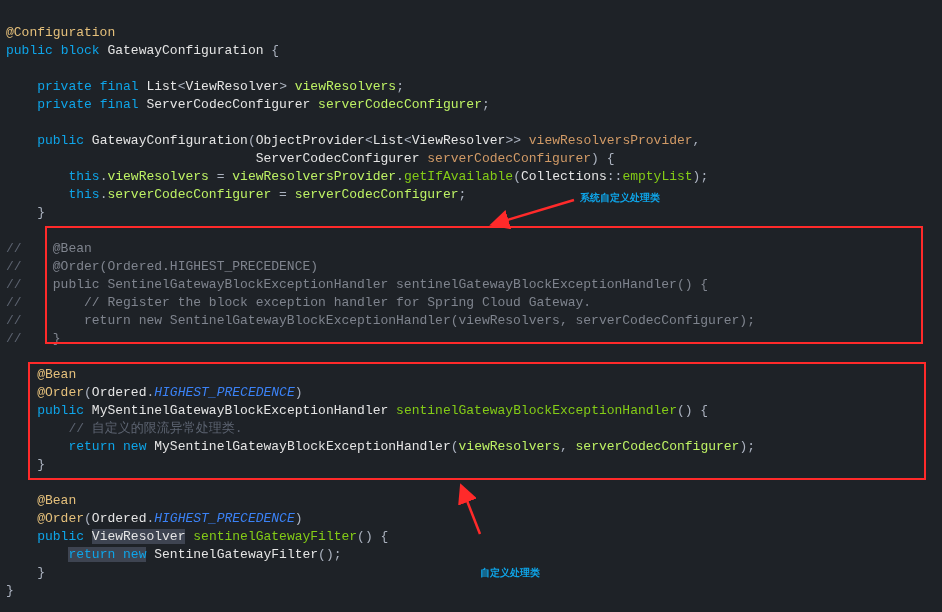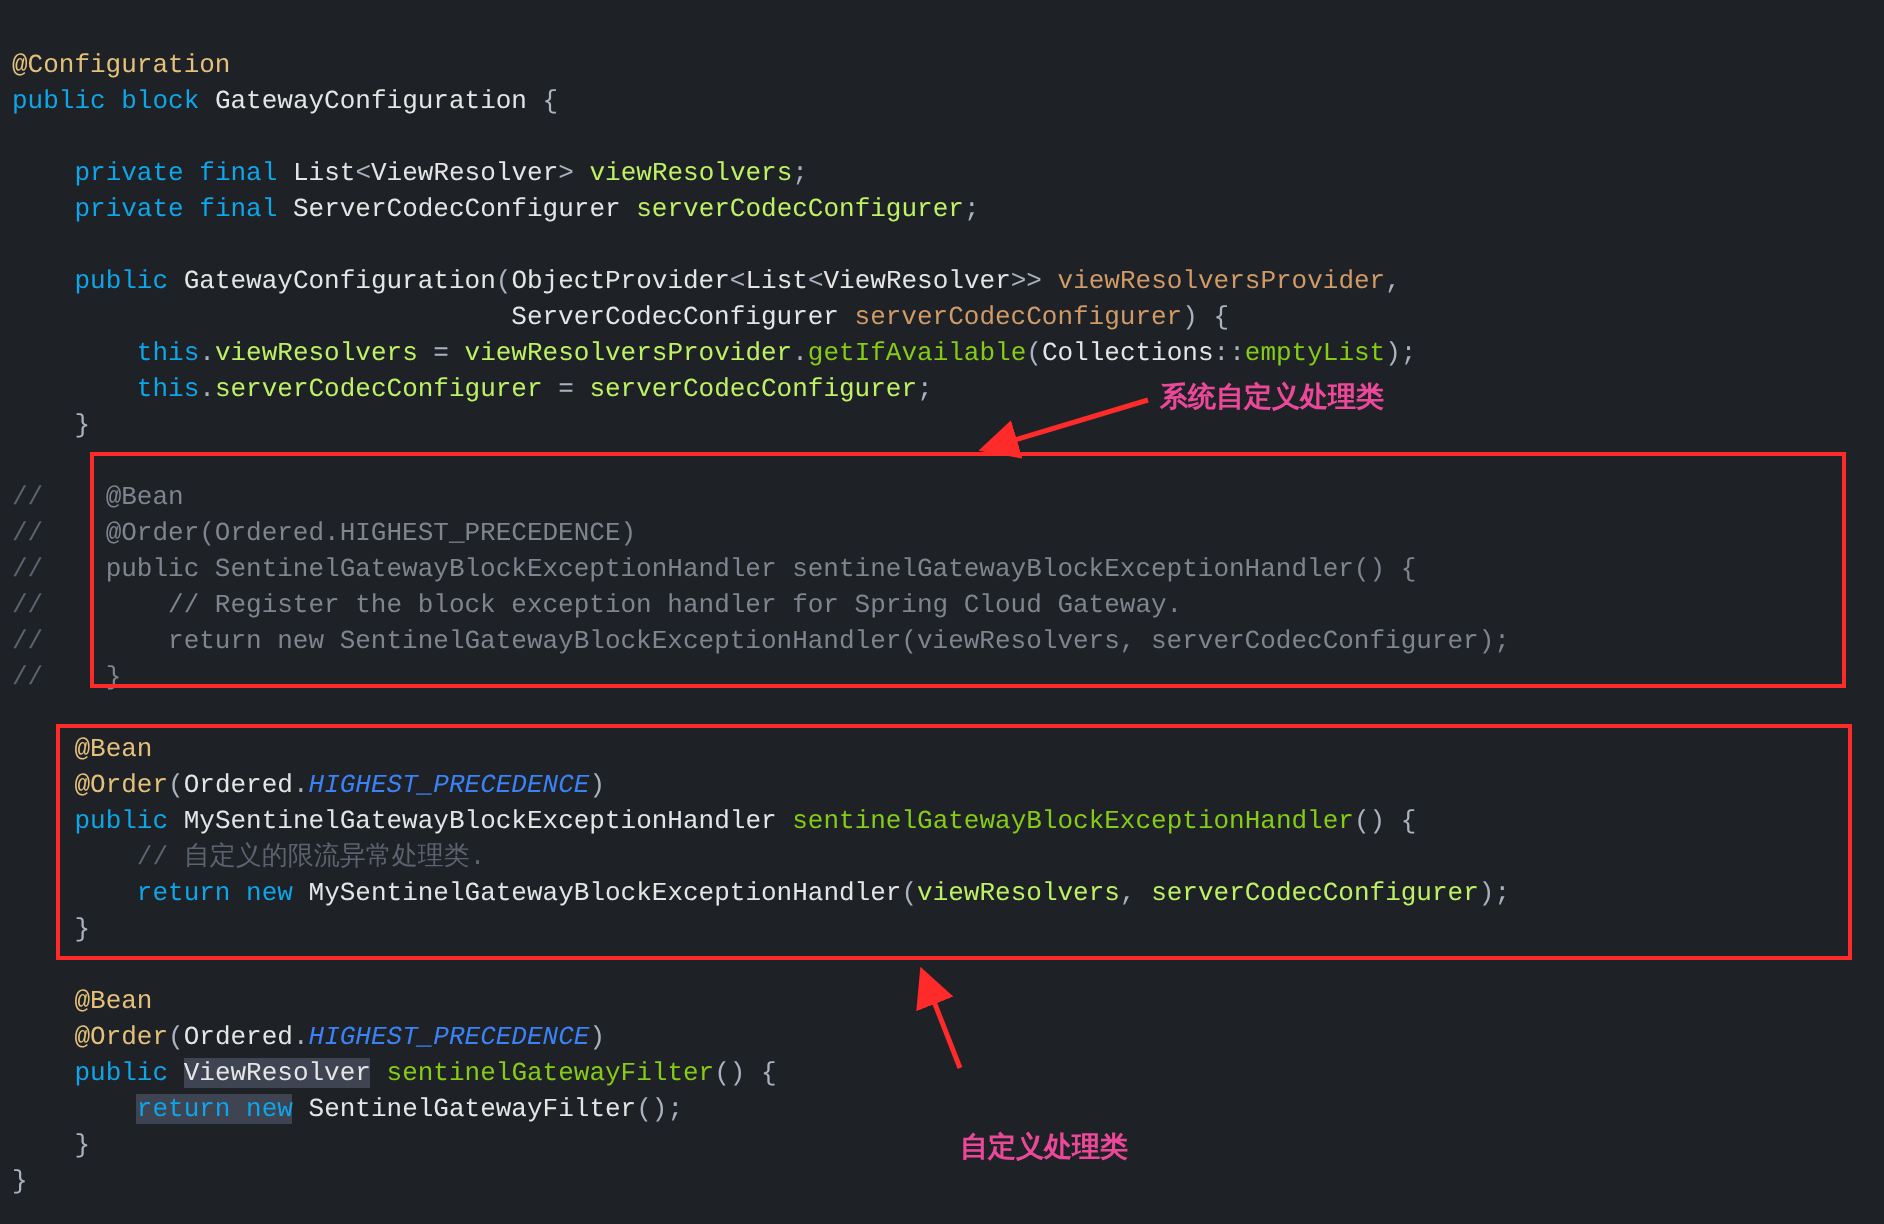--- a/index.html
+++ b/index.html
@@ -31,23 +31,23 @@
   .const { color: #3b82f6; font-style: italic; }
   .hl    { background: #3e4451; }   
   .box {
     position: absolute;
     border: 2px solid #ff2a2a;
     box-sizing: border-box;
     pointer-events: none;
   }
   .label {
     position: absolute;
-    color: #ec4899;
+    color: #0ea5e9;
     font-family: "Microsoft YaHei", sans-serif;
-    font-size: 14px;
+    font-size: 10px;
     font-weight: bold;
     pointer-events: none;
   }
   svg.arrow {
     position: absolute;
     pointer-events: none;
   }
 </style>
 </head>
 <body>

